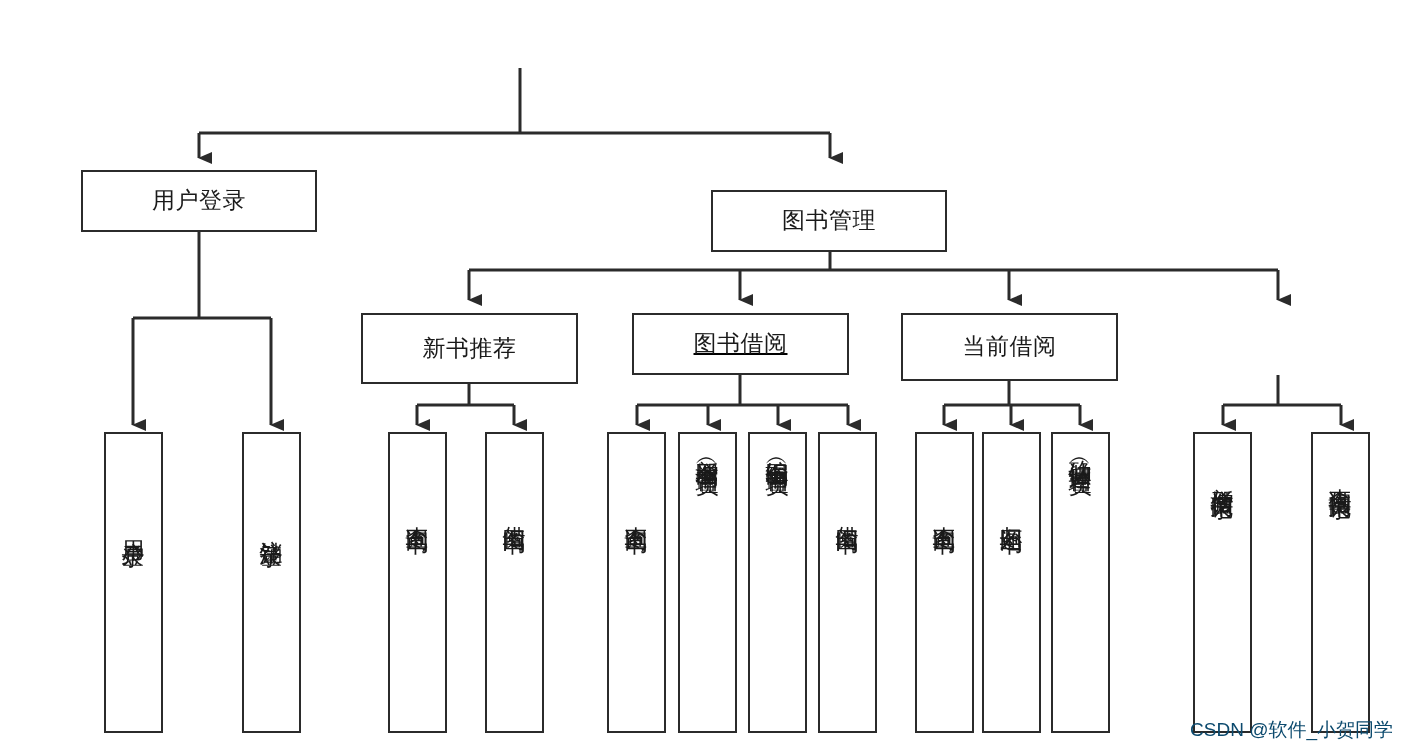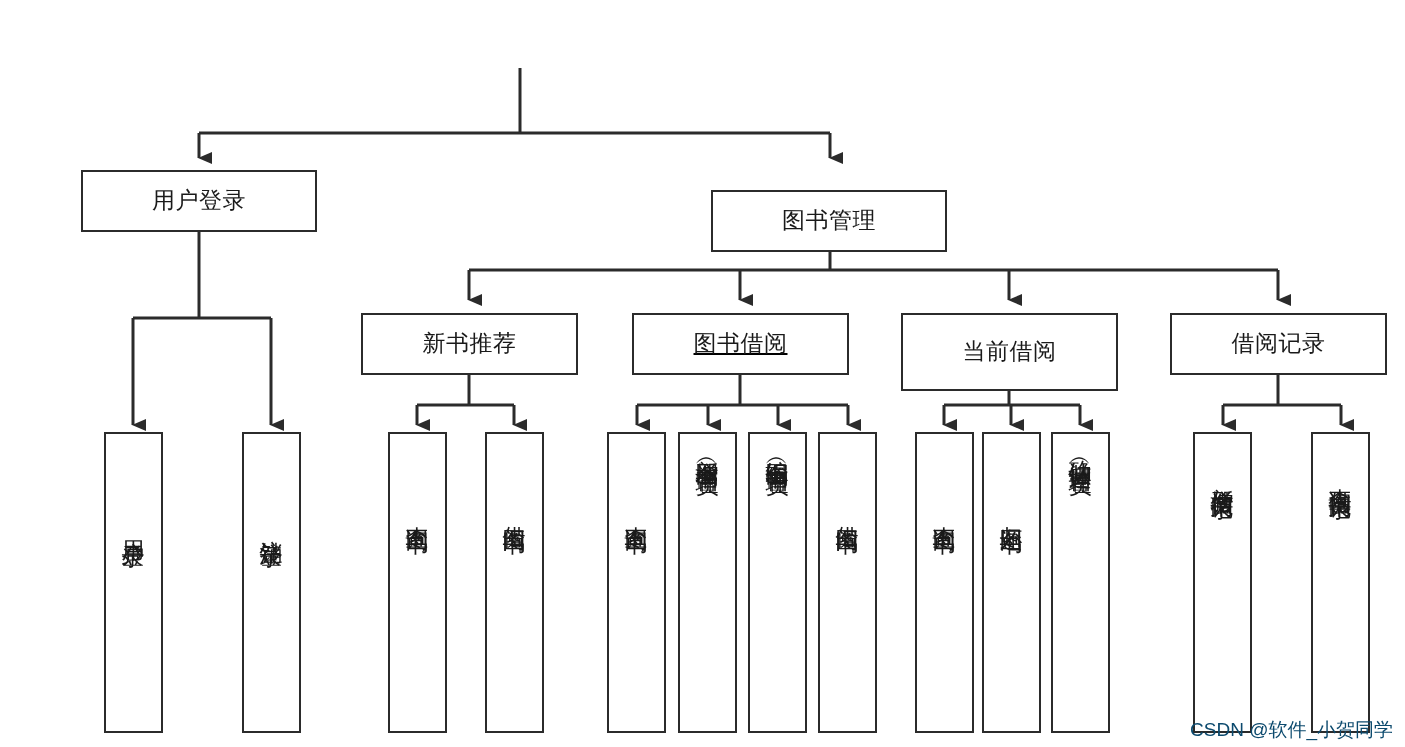--- a/index.html
+++ b/index.html
@@ -123,31 +123,28 @@
   </svg>
 
 
   <div class="node-box" style="left:81px; top:170px; width:236px; height:62px;">
     <span class="node-label-h">用户登录</span>
   </div>
   <div class="node-box" style="left:711px; top:170px; width:236px; height:62px;margin-top:20px;">
     <span class="node-label-h">图书管理</span>
   </div>
 
-  <div class="node-box" style="left:361px; top:313px; width:217px; height:62px;">
+  <div class="node-box" style="left:361px; top:313px; width:217px; height:71px;">
     <span class="node-label-h">新书推荐</span>
   </div>
   <div class="node-box" style="left:632px; top:313px; width:217px; height:62px;text-decoration:underline;">
     <span class="node-label-h">图书借阅</span>
   </div>
-  <div class="node-box" style="left:901px; top:313px; width:217px; height:78px;justify-content:center;">
+  <div class="node-box" style="left:901px; top:313px; width:217px; height:68px;justify-content:center;">
     <span class="node-label-h">当前借阅</span>
-  </div>
-  <div class="node-box" style="left:1170px; top:313px; width:217px; height:62px;">
-    <span class="node-label-h">借阅记录</span>
   </div>
 
   <div class="node-box vertical" style="left:104px; top:432px; width:59px; height:301px;">
     <span class="node-label-v" style="margin-top:88px;">用户登录</span>
   </div>
   <div class="node-box vertical" style="left:242px; top:432px; width:59px; height:301px;">
     <span class="node-label-v" style="margin-top:88px;">注销登录</span>
   </div>
 
   <div class="node-box vertical" style="left:388px; top:432px; width:59px; height:301px;">

